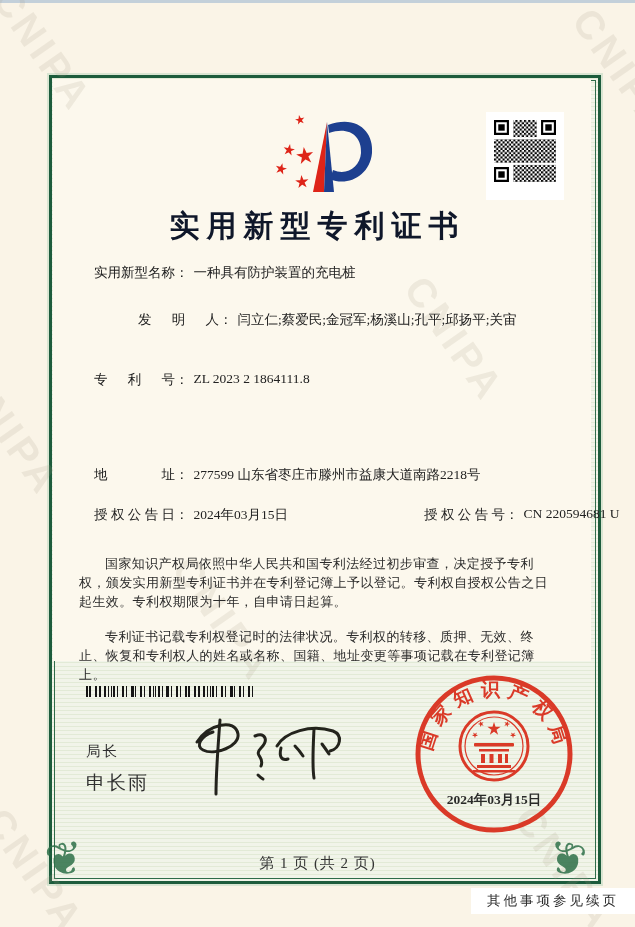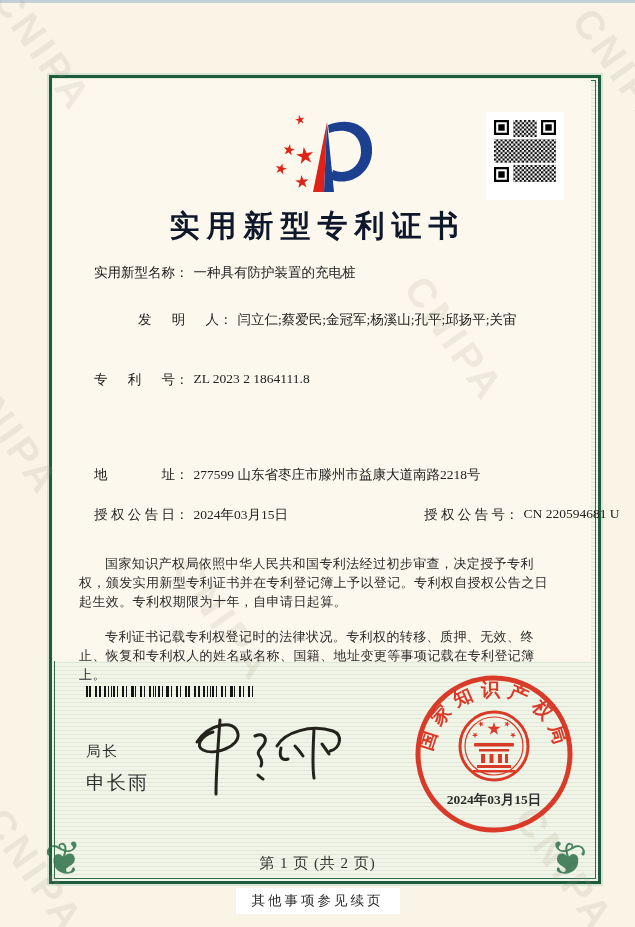--- a/index.html
+++ b/index.html
@@ -70,21 +70,21 @@
       repeating-linear-gradient(90deg,rgba(0,0,0,0) 0 3px,#151515 3px 4px,rgba(0,0,0,0) 4px 11px);
   }
   .duty{position:absolute;left:86px;top:742px;z-index:5;
     font-family:"Liberation Sans","DejaVu Sans",sans-serif;font-size:14.5px;color:#2f2f2f;letter-spacing:2px;}
   .duty-name{position:absolute;left:86px;top:770px;z-index:5;
     font-family:"Liberation Sans","DejaVu Sans",sans-serif;font-size:19px;color:#2f2f2f;letter-spacing:2px;}
   .signature{position:absolute;left:183px;top:698px;z-index:5;}
   .seal{position:absolute;left:412px;top:672px;z-index:6;opacity:.93;}
   .page-num{position:absolute;left:0;width:635px;top:854px;z-index:5;text-align:center;
     font-size:15px;color:#333;letter-spacing:1px;}
-  .note-wrap{position:absolute;left:0;width:635px;top:888px;z-index:5;text-align:center;}
+  .note-wrap{position:absolute;left:0;width:635px;top:888px;z-index:5;text-align:right;}
   .note{display:inline-block;background:#ffffff;padding:4px 16px;font-size:13.5px;
     letter-spacing:3px;color:#2b2b2b;}
 </style>
 </head>
 <body>
 
 <div class="page">
   <div class="top-edge"></div>
 
   <div class="wm" style="left:20px;top:-22px;">CNIPA</div>

